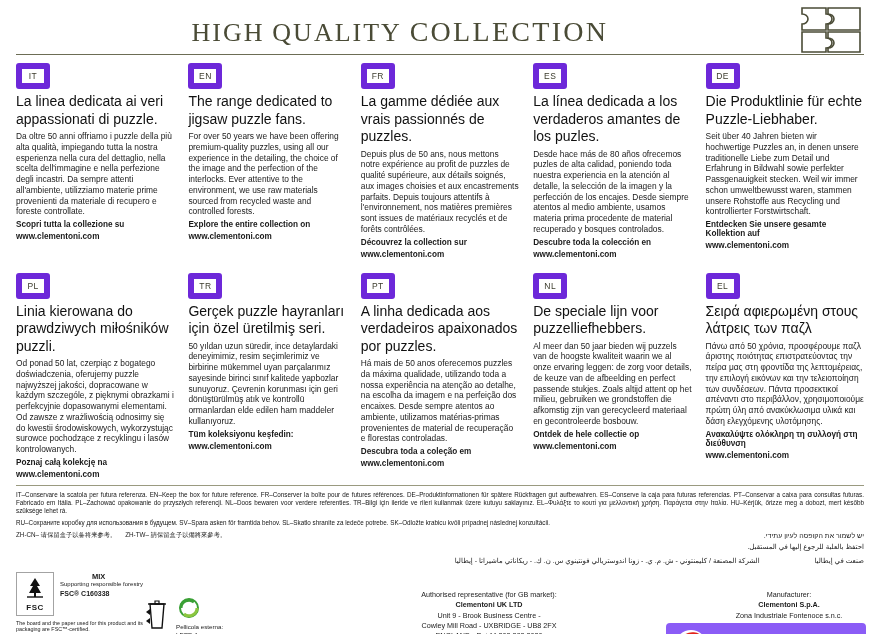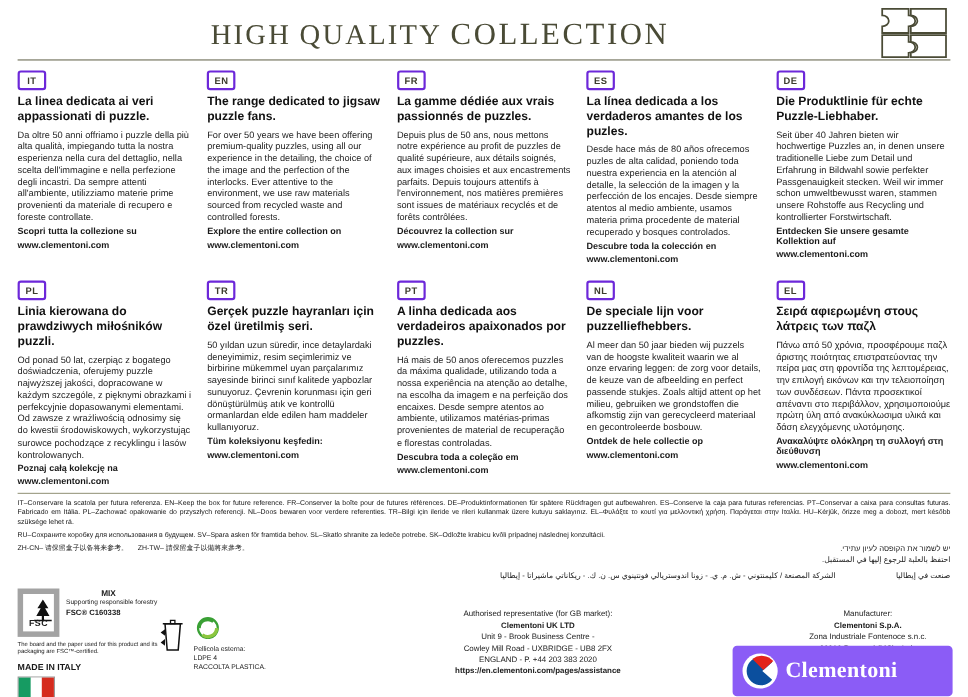--- a/index.html
+++ b/index.html
@@ -73,31 +73,31 @@
   }
   .lang-cell {
     padding-bottom: 6px;
   }
   .lang-badge {
     display: inline-block;
     width: 22px;
     height: 14px;
     line-height: 14px;
     text-align: center;
-    border: 2px solid #6d28d9;
+    border: 6px solid #6d28d9;
     border-radius: 3px;
     font-size: 8.5px;
-    font-weight: bold;
+    font-weight: normal;
     color: #3b3b2c;
     letter-spacing: 0.4px;
     margin-bottom: 4px;
   }
   .lang-head {
-    font-size: 11px;
-    font-weight: bold;
+    font-size: 14px;
+    font-weight: normal;
     line-height: 1.25;
     color: #111;
     margin-bottom: 3px;
   }
   .lang-body {
     font-size: 8.4px;
     line-height: 1.28;
     color: #1a1a1a;
     text-align: left;
   }
@@ -142,21 +142,21 @@
     line-height: 1.25;
   }
   .fsc-box {
     display: flex;
     align-items: flex-start;
     gap: 6px;
   }
   .fsc-logo {
     width: 38px;
     height: 44px;
-    border: 5px solid #a3a3a3;
+    border: 1px solid #a3a3a3;
     box-sizing: border-box;
     font-size: 7px;
     text-align: center;
     position: relative;
   }
   .fsc-tree {
     position: absolute;
     left: 8px;
     top: 4px;
     width: 20px;

